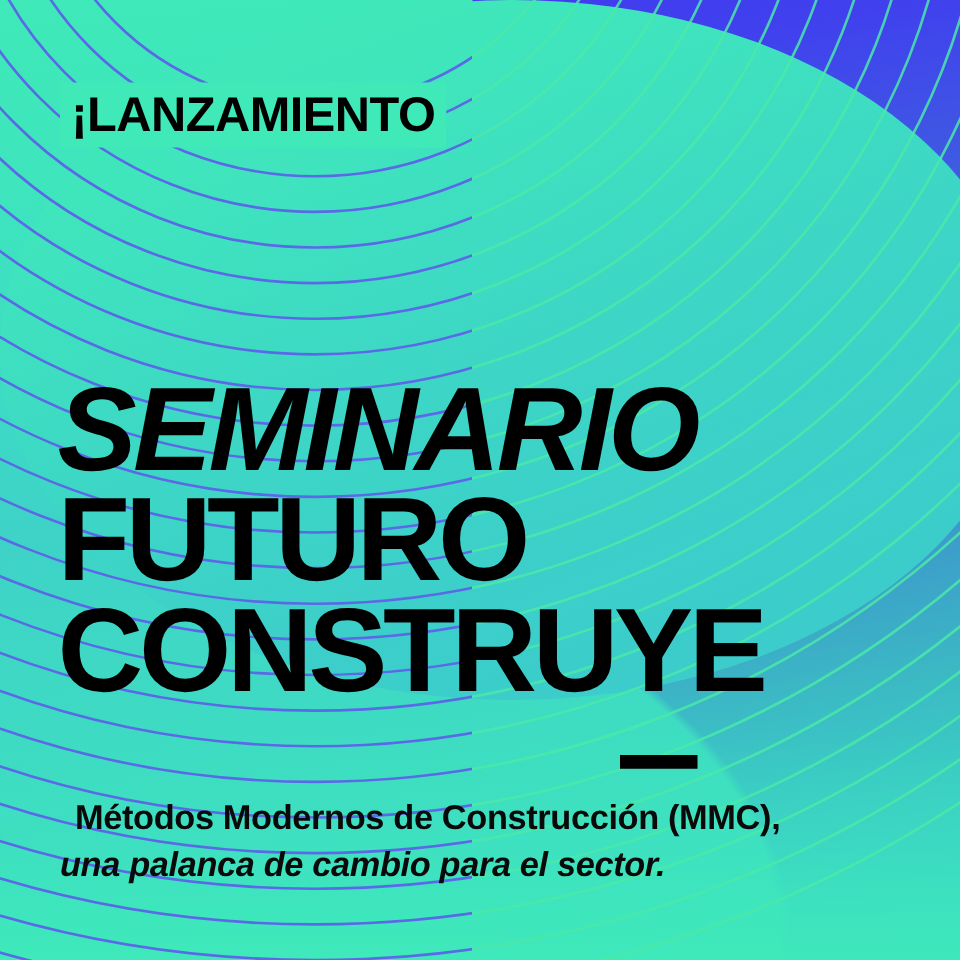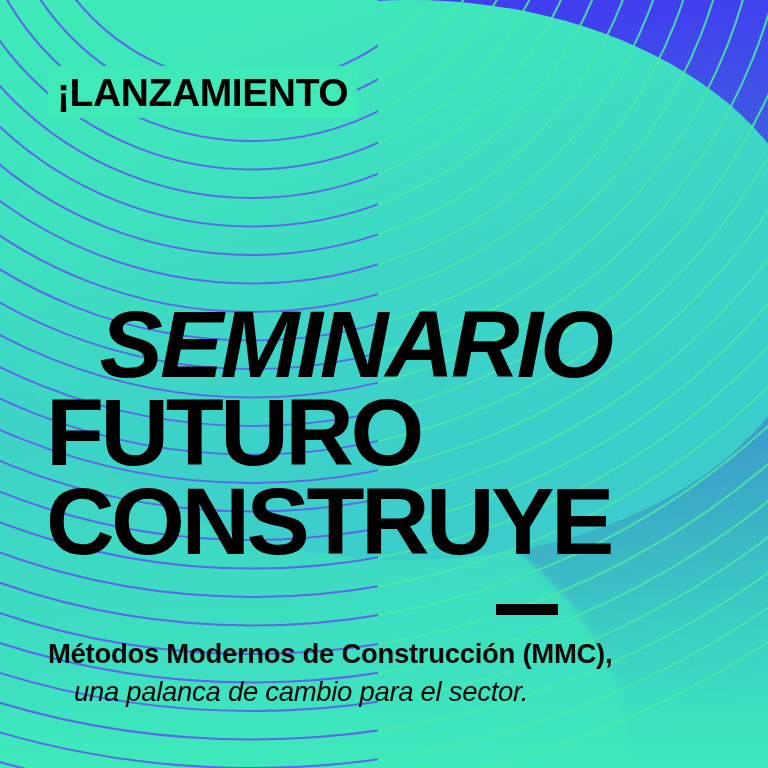--- a/index.html
+++ b/index.html
@@ -145,21 +145,21 @@
     color: #000;
   }
   .h-line {
     font-size: 95px;
     font-weight: 800;
     line-height: 0.93;
     letter-spacing: -3.5px;
     white-space: nowrap;
     display: block;
   }
-  .h-line.italic { font-style: italic; letter-spacing: -3px; text-align: right; }
+  .h-line.italic { font-style: italic; letter-spacing: -3px; }
   #headline-underscore {
     position: absolute;
     left: 450px;
     top: 304px;
     width: 62px;
     height: 11px;
     background: #000;
   }
 
   #subtitle {
@@ -168,22 +168,22 @@
     top: 635px;
     color: #0a0a0a;
   }
   .sub-line {
     font-size: 27.5px;
     line-height: 1.38;
     letter-spacing: -0.3px;
     white-space: nowrap;
     display: block;
   }
-  .sub-line.bold   { font-weight: 700; }
-  .sub-line.italic { font-style: italic; font-weight: 400; margin-left: 26px; }
+  .sub-line.bold   { font-weight: 700; margin-left: 12px; }
+  .sub-line.italic { font-style: italic; font-weight: 700; }
 </style>
 </head>
 <body>
 
 <div id="poster">
 
   <div class="layer" id="bg-base"></div>
   <div class="layer" id="bg-greenband"></div>
   <div id="bg-blob"></div>
   <div class="layer" id="bg-bottomwash"></div>

